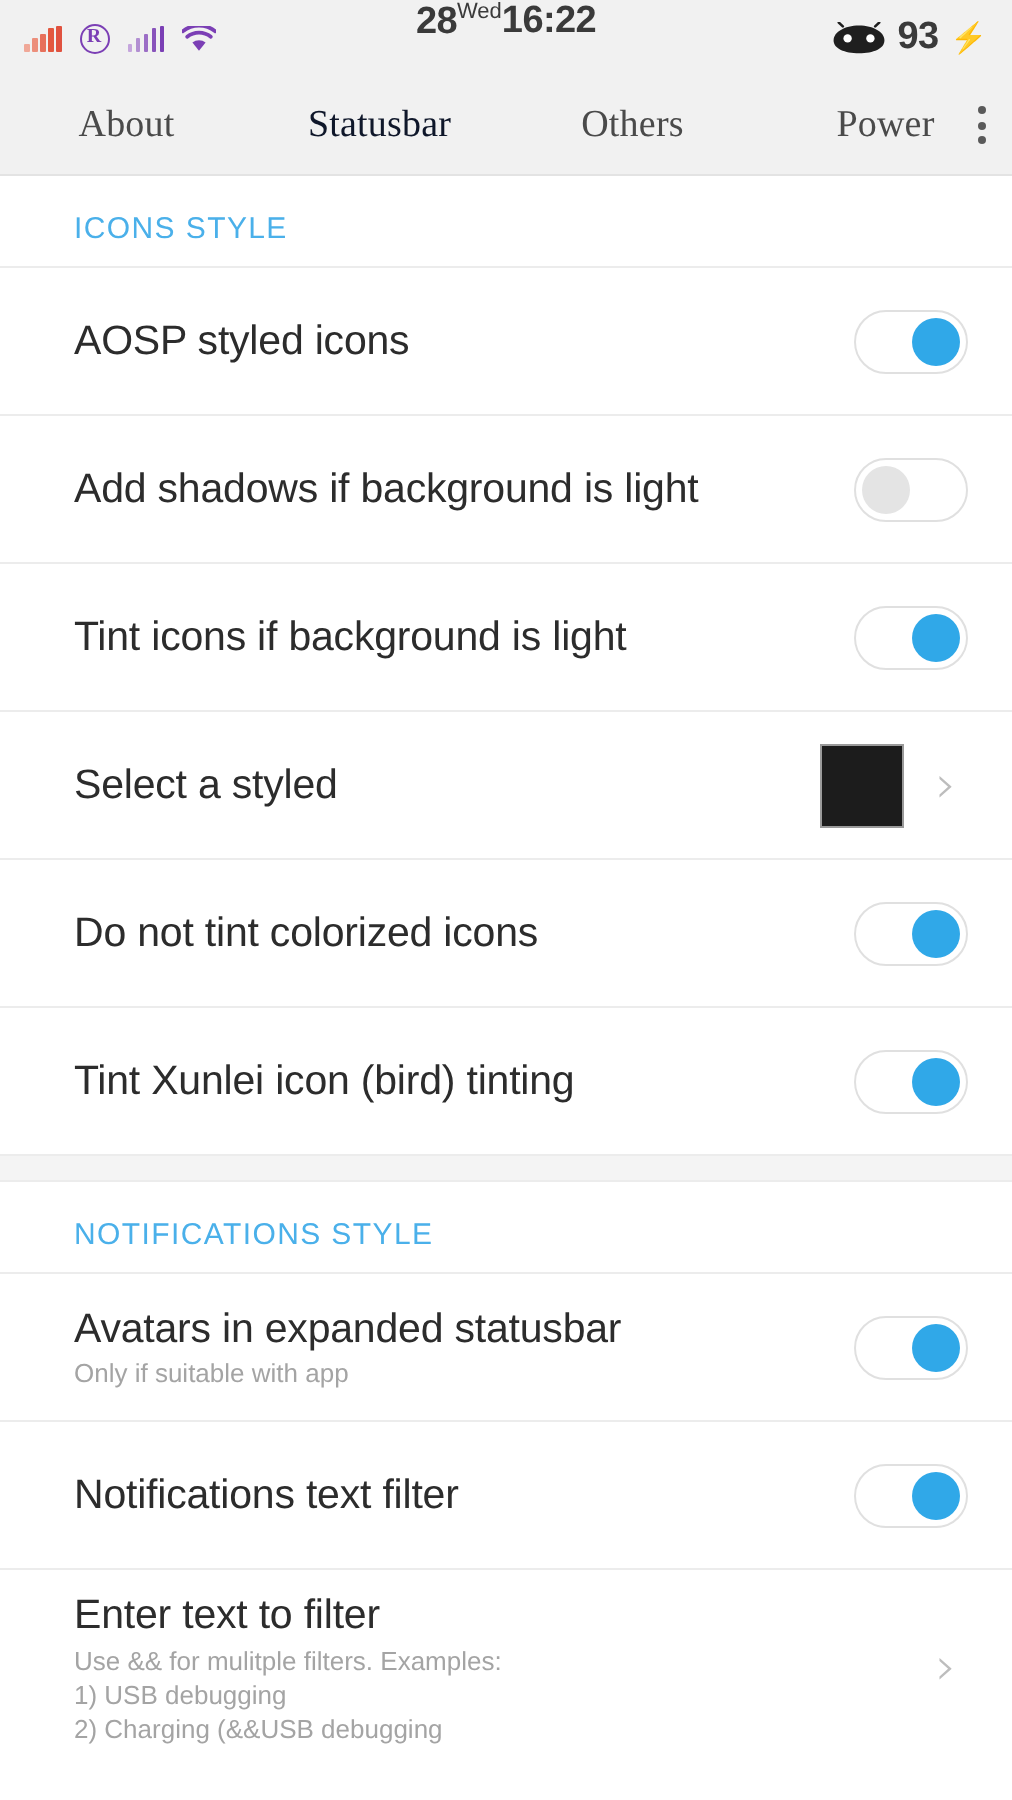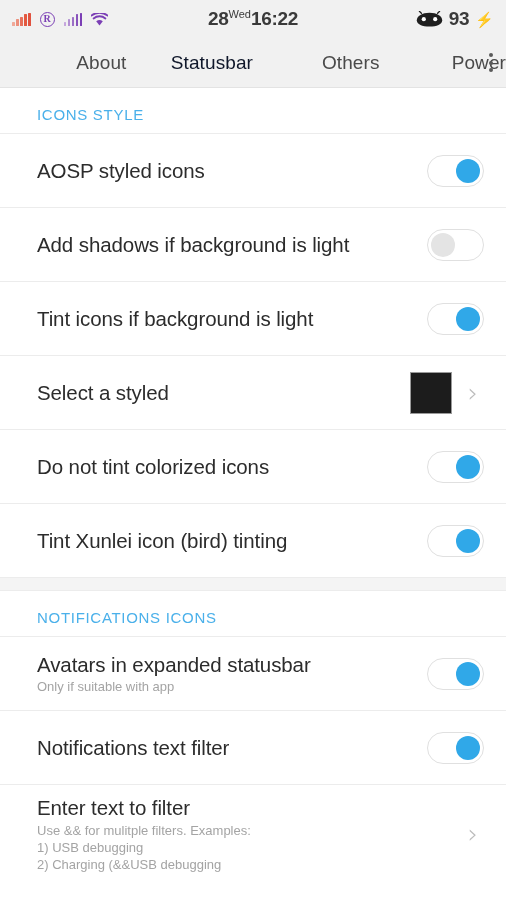--- a/index.html
+++ b/index.html
@@ -30,21 +30,21 @@
     display: flex;
     align-items: center;
     gap: 6px;
     justify-content: flex-end;
   }
   .sb-center {
     position: absolute;
     left: 0; right: 0; top: 0;
     height: 38px;
     display: flex;
-    align-items: center;
+    align-items: flex-start;
     justify-content: center;
     gap: 0;
     pointer-events: none;
   }
   .clock-date {
     font-size: 19px;
     font-weight: bold;
     color: #3a3a3a;
     letter-spacing: -0.3px;
   }
@@ -95,24 +95,25 @@
   .tabbar {
     height: 50px;
     background: #f1f1f1;
     display: flex;
     align-items: center;
     position: relative;
     border-bottom: 1px solid #e3e3e3;
   }
   .tab {
     flex: 1;
-    text-align: right;
+    text-align: center;
     font-size: 19px;
     color: #4a4a4a;
     letter-spacing: 0.1px;
+    font-family: Liberation Serif, serif;
   }
   .tab.active { color: #0f172a; }
   .overflow-btn {
     position: absolute;
     right: 4px;
     top: 50%;
     transform: translateY(-50%);
     width: 22px;
     height: 36px;
     display: flex;
@@ -324,21 +325,21 @@
     </div>
     <div class="row-acc">
       <div class="toggle on">
           <span class="knob"></span>
         </div>
     </div>
   </div>
 
   <div class="section-gap"></div>
 
-  <div class="section-header">NOTIFICATIONS ICONS</div>
+  <div class="section-header">NOTIFICATIONS STYLE</div>
 
   <div class="row">
     <div class="row-text">
       <div class="row-title">Avatars in expanded statusbar</div>
       <div class="row-sub">Only if suitable with app</div>
     </div>
     <div class="row-acc">
       <div class="toggle on">
           <span class="knob"></span>
         </div>

